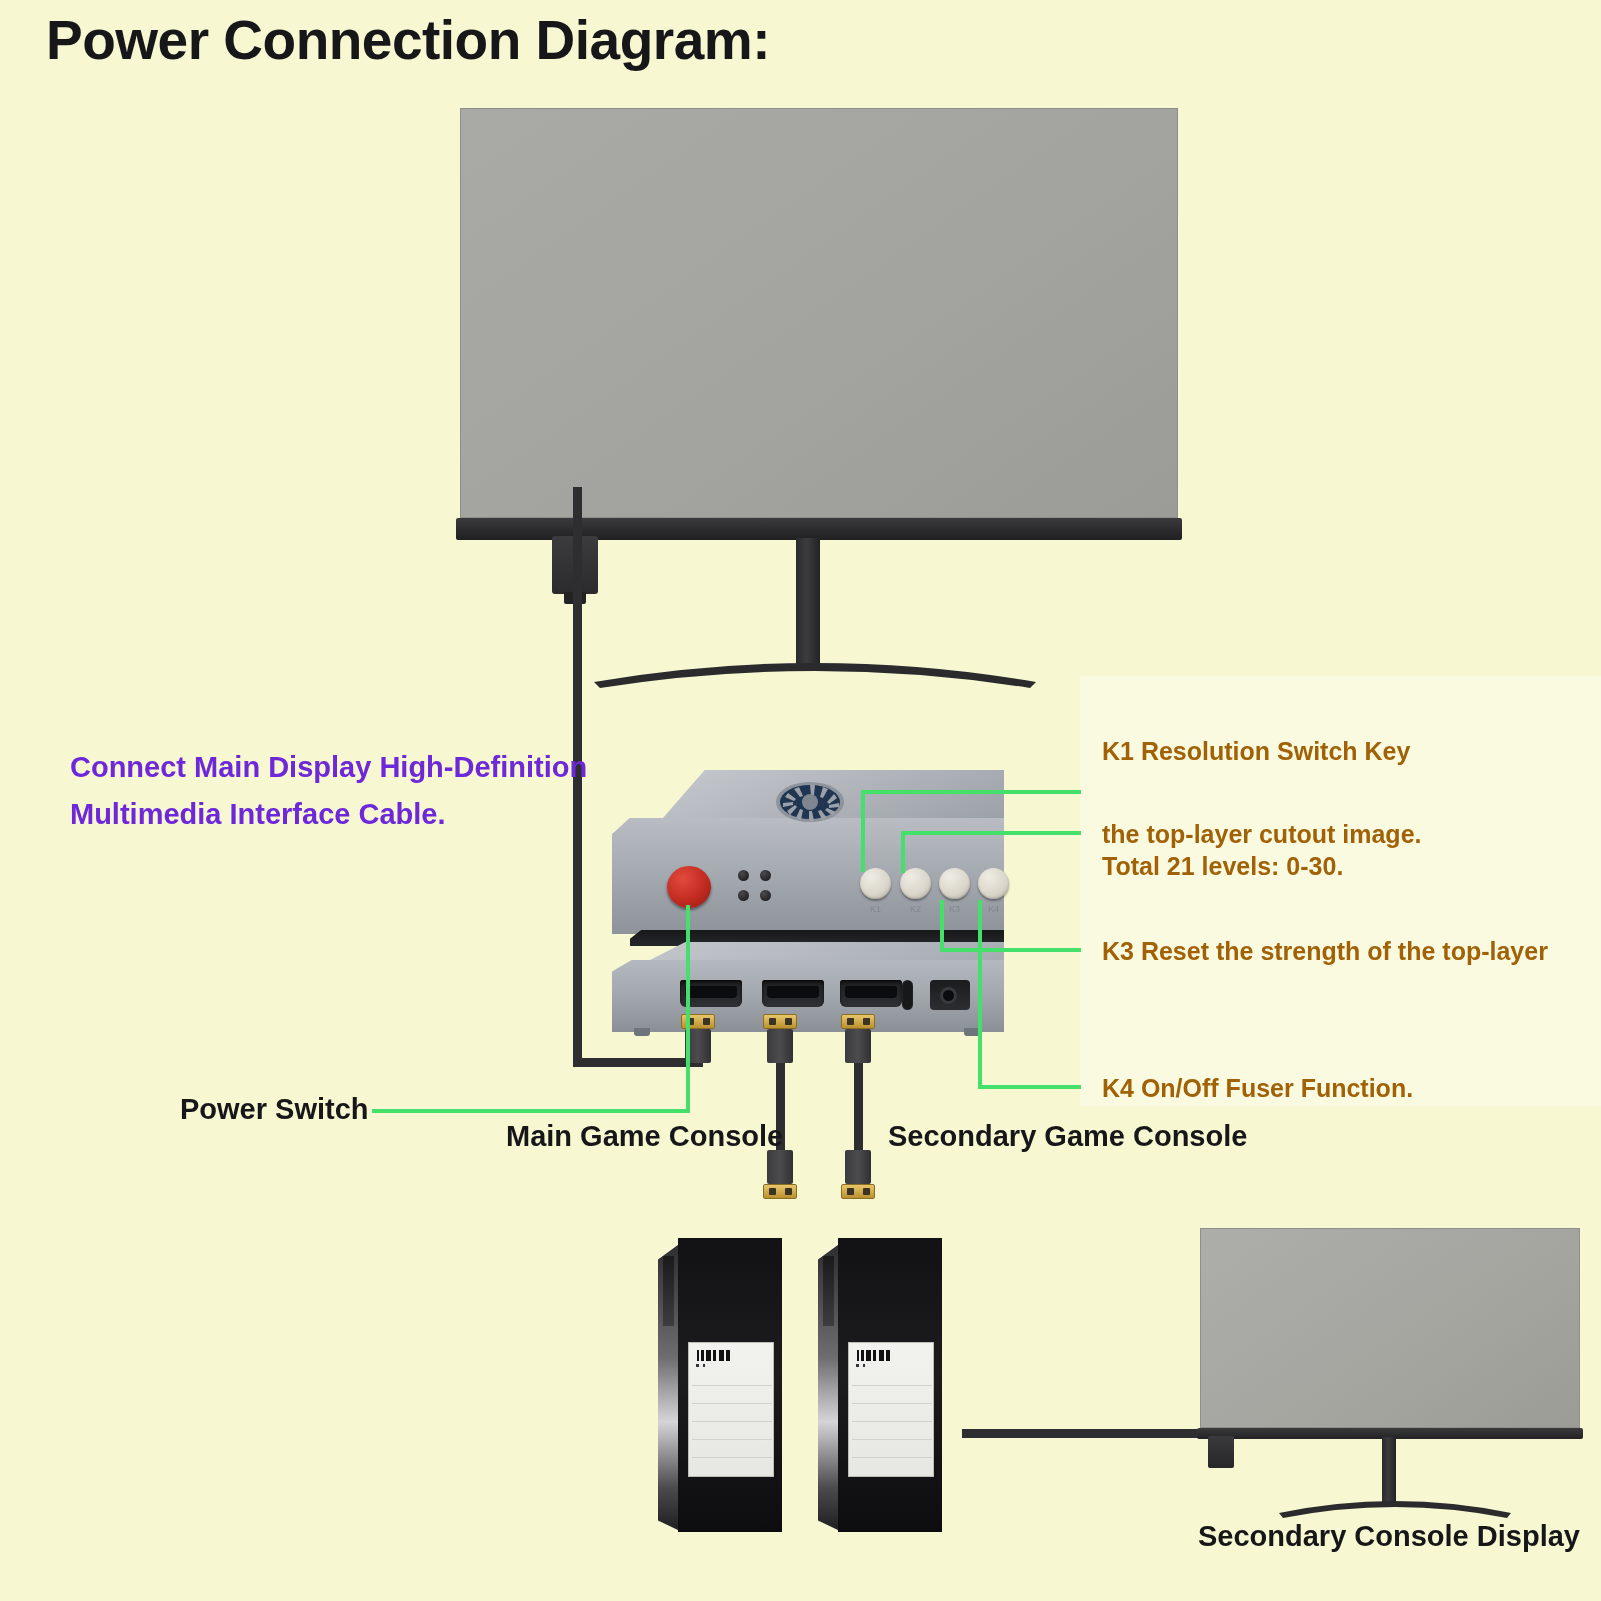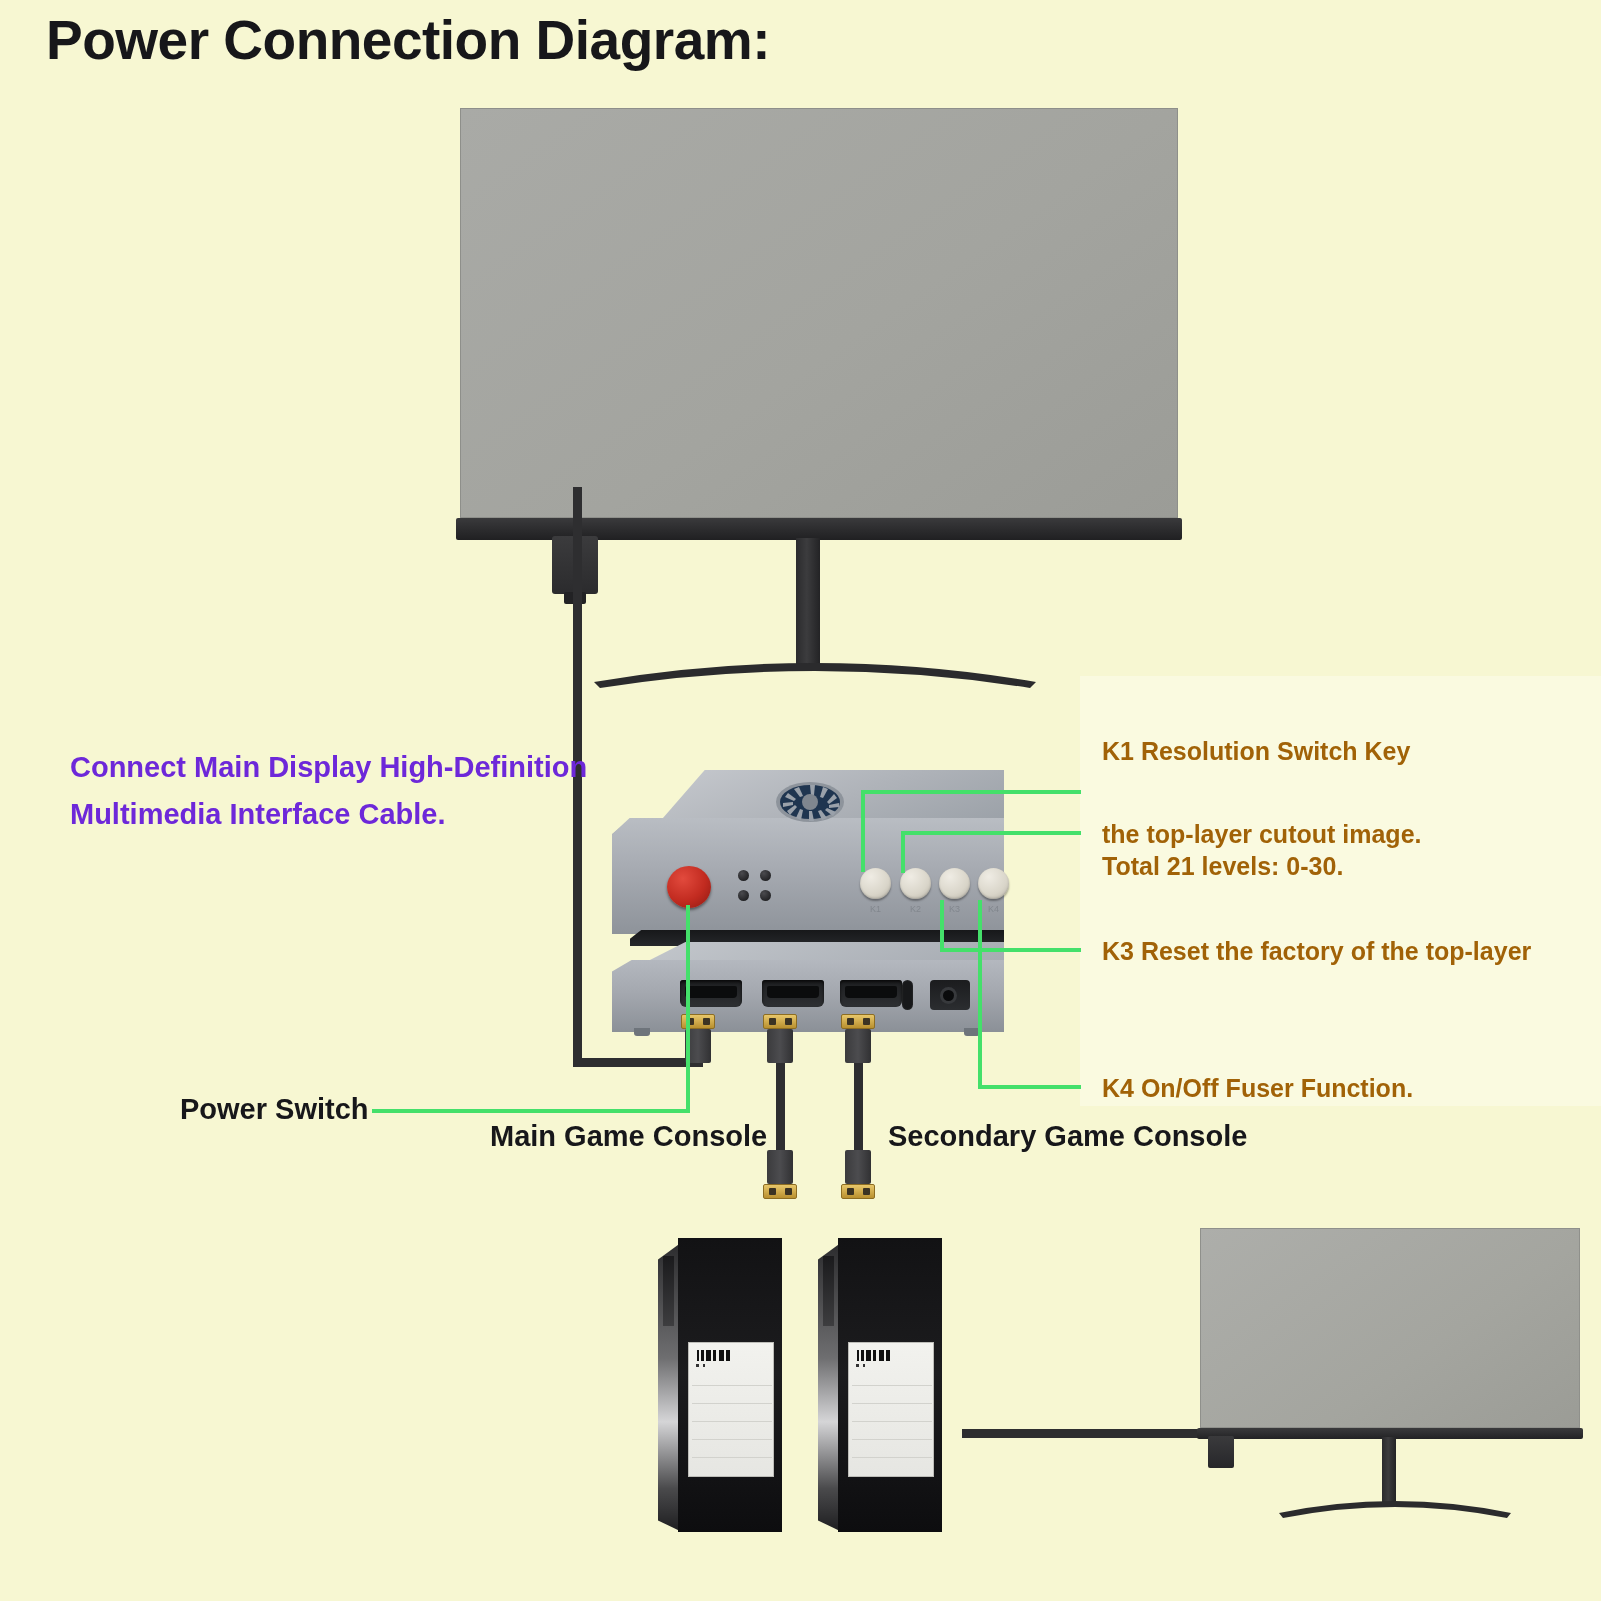--- a/index.html
+++ b/index.html
@@ -426,22 +426,23 @@
   </div>
 
   <div class="ann" style="left:1102px;top:735px;">K1 Resolution Switch Key</div>
 
   <div class="ann" style="left:1102px;top:818px;">
     <div>the top-layer cutout image.</div>
     <div>Total 21 levels: 0-30.</div>
   </div>
 
   <div class="ann" style="left:1102px;top:935px;">
-    <div>K3 Reset the factory of the top-layer</div>
+    <div>K3 Reset the strength of the top-layer</div>
   </div>
 
   <div class="ann" style="left:1102px;top:1072px;">K4 On/Off Fuser Function.</div>
 
   <div class="lbl" style="left:180px;top:1093px;">Power Switch</div>
-  <div class="lbl" style="left:490px;top:1120px;">Main Game Console</div>
+  <div class="lbl" style="left:506px;top:1120px;">Main Game Console</div>
   <div class="lbl" style="left:888px;top:1120px;">Secondary Game Console</div>
+  <div class="lbl" style="left:1198px;top:1520px;">Secondary Console Display</div>
 
 </div>
 
 </body></html>

